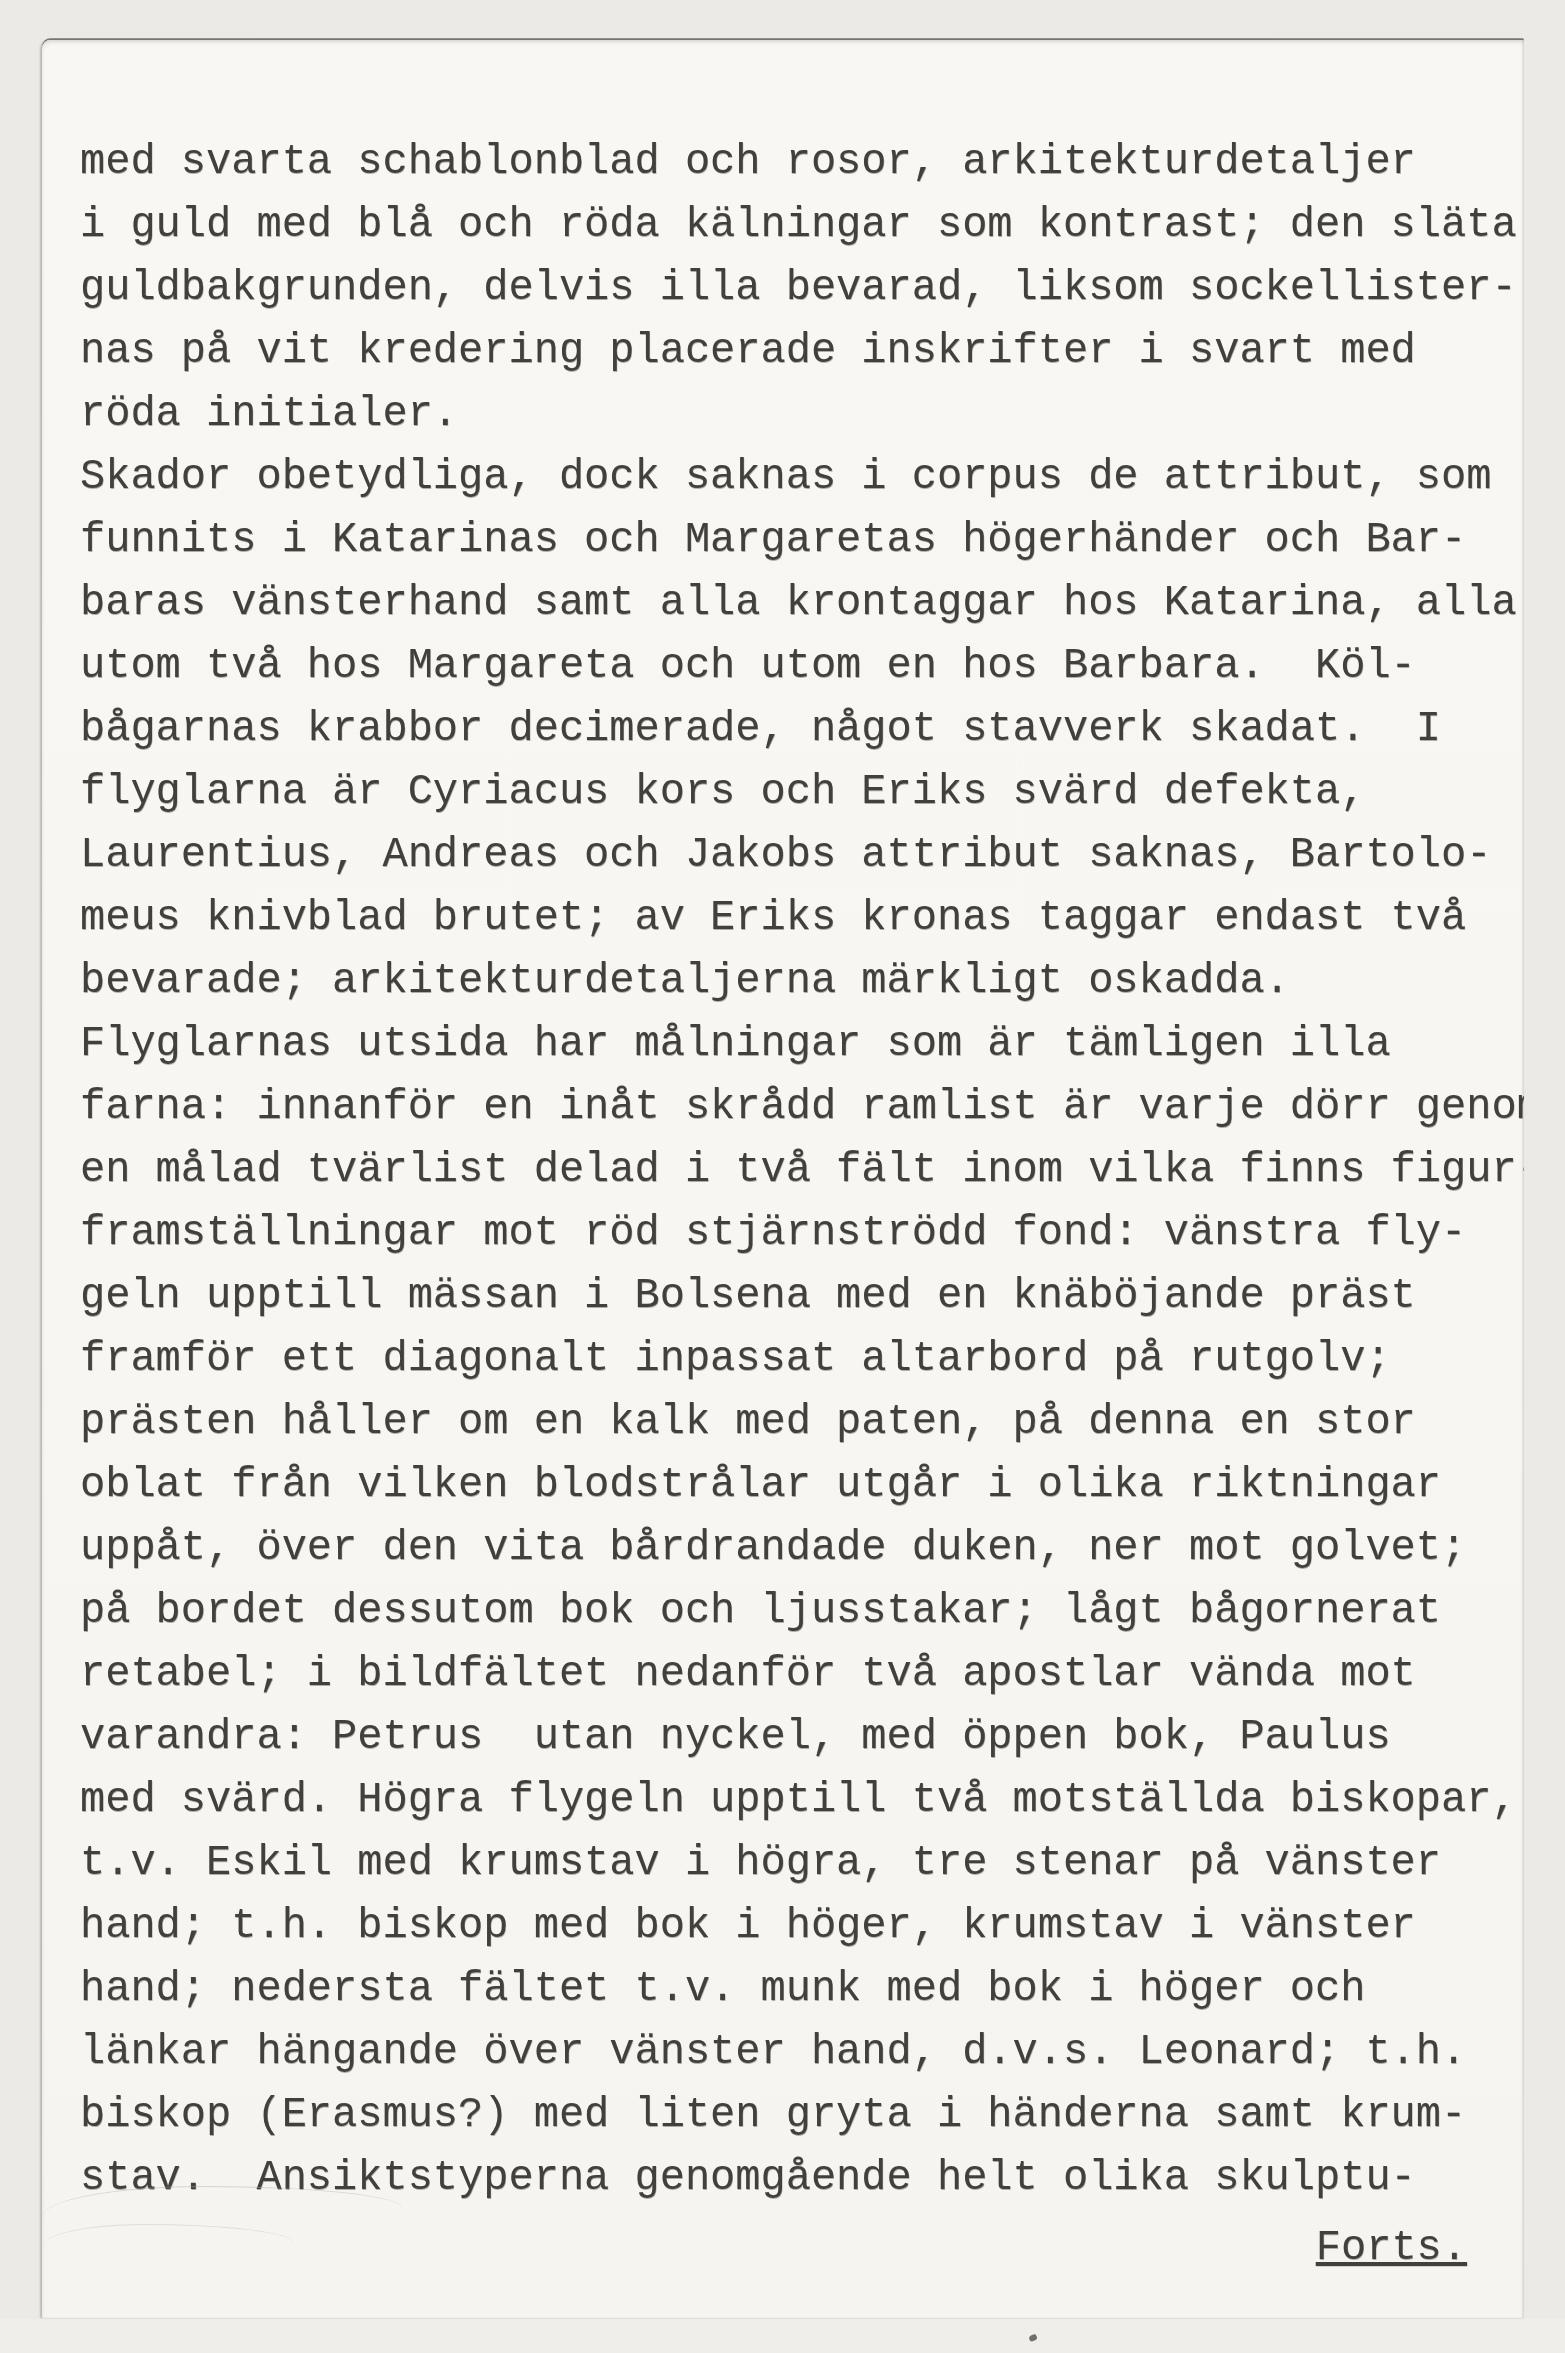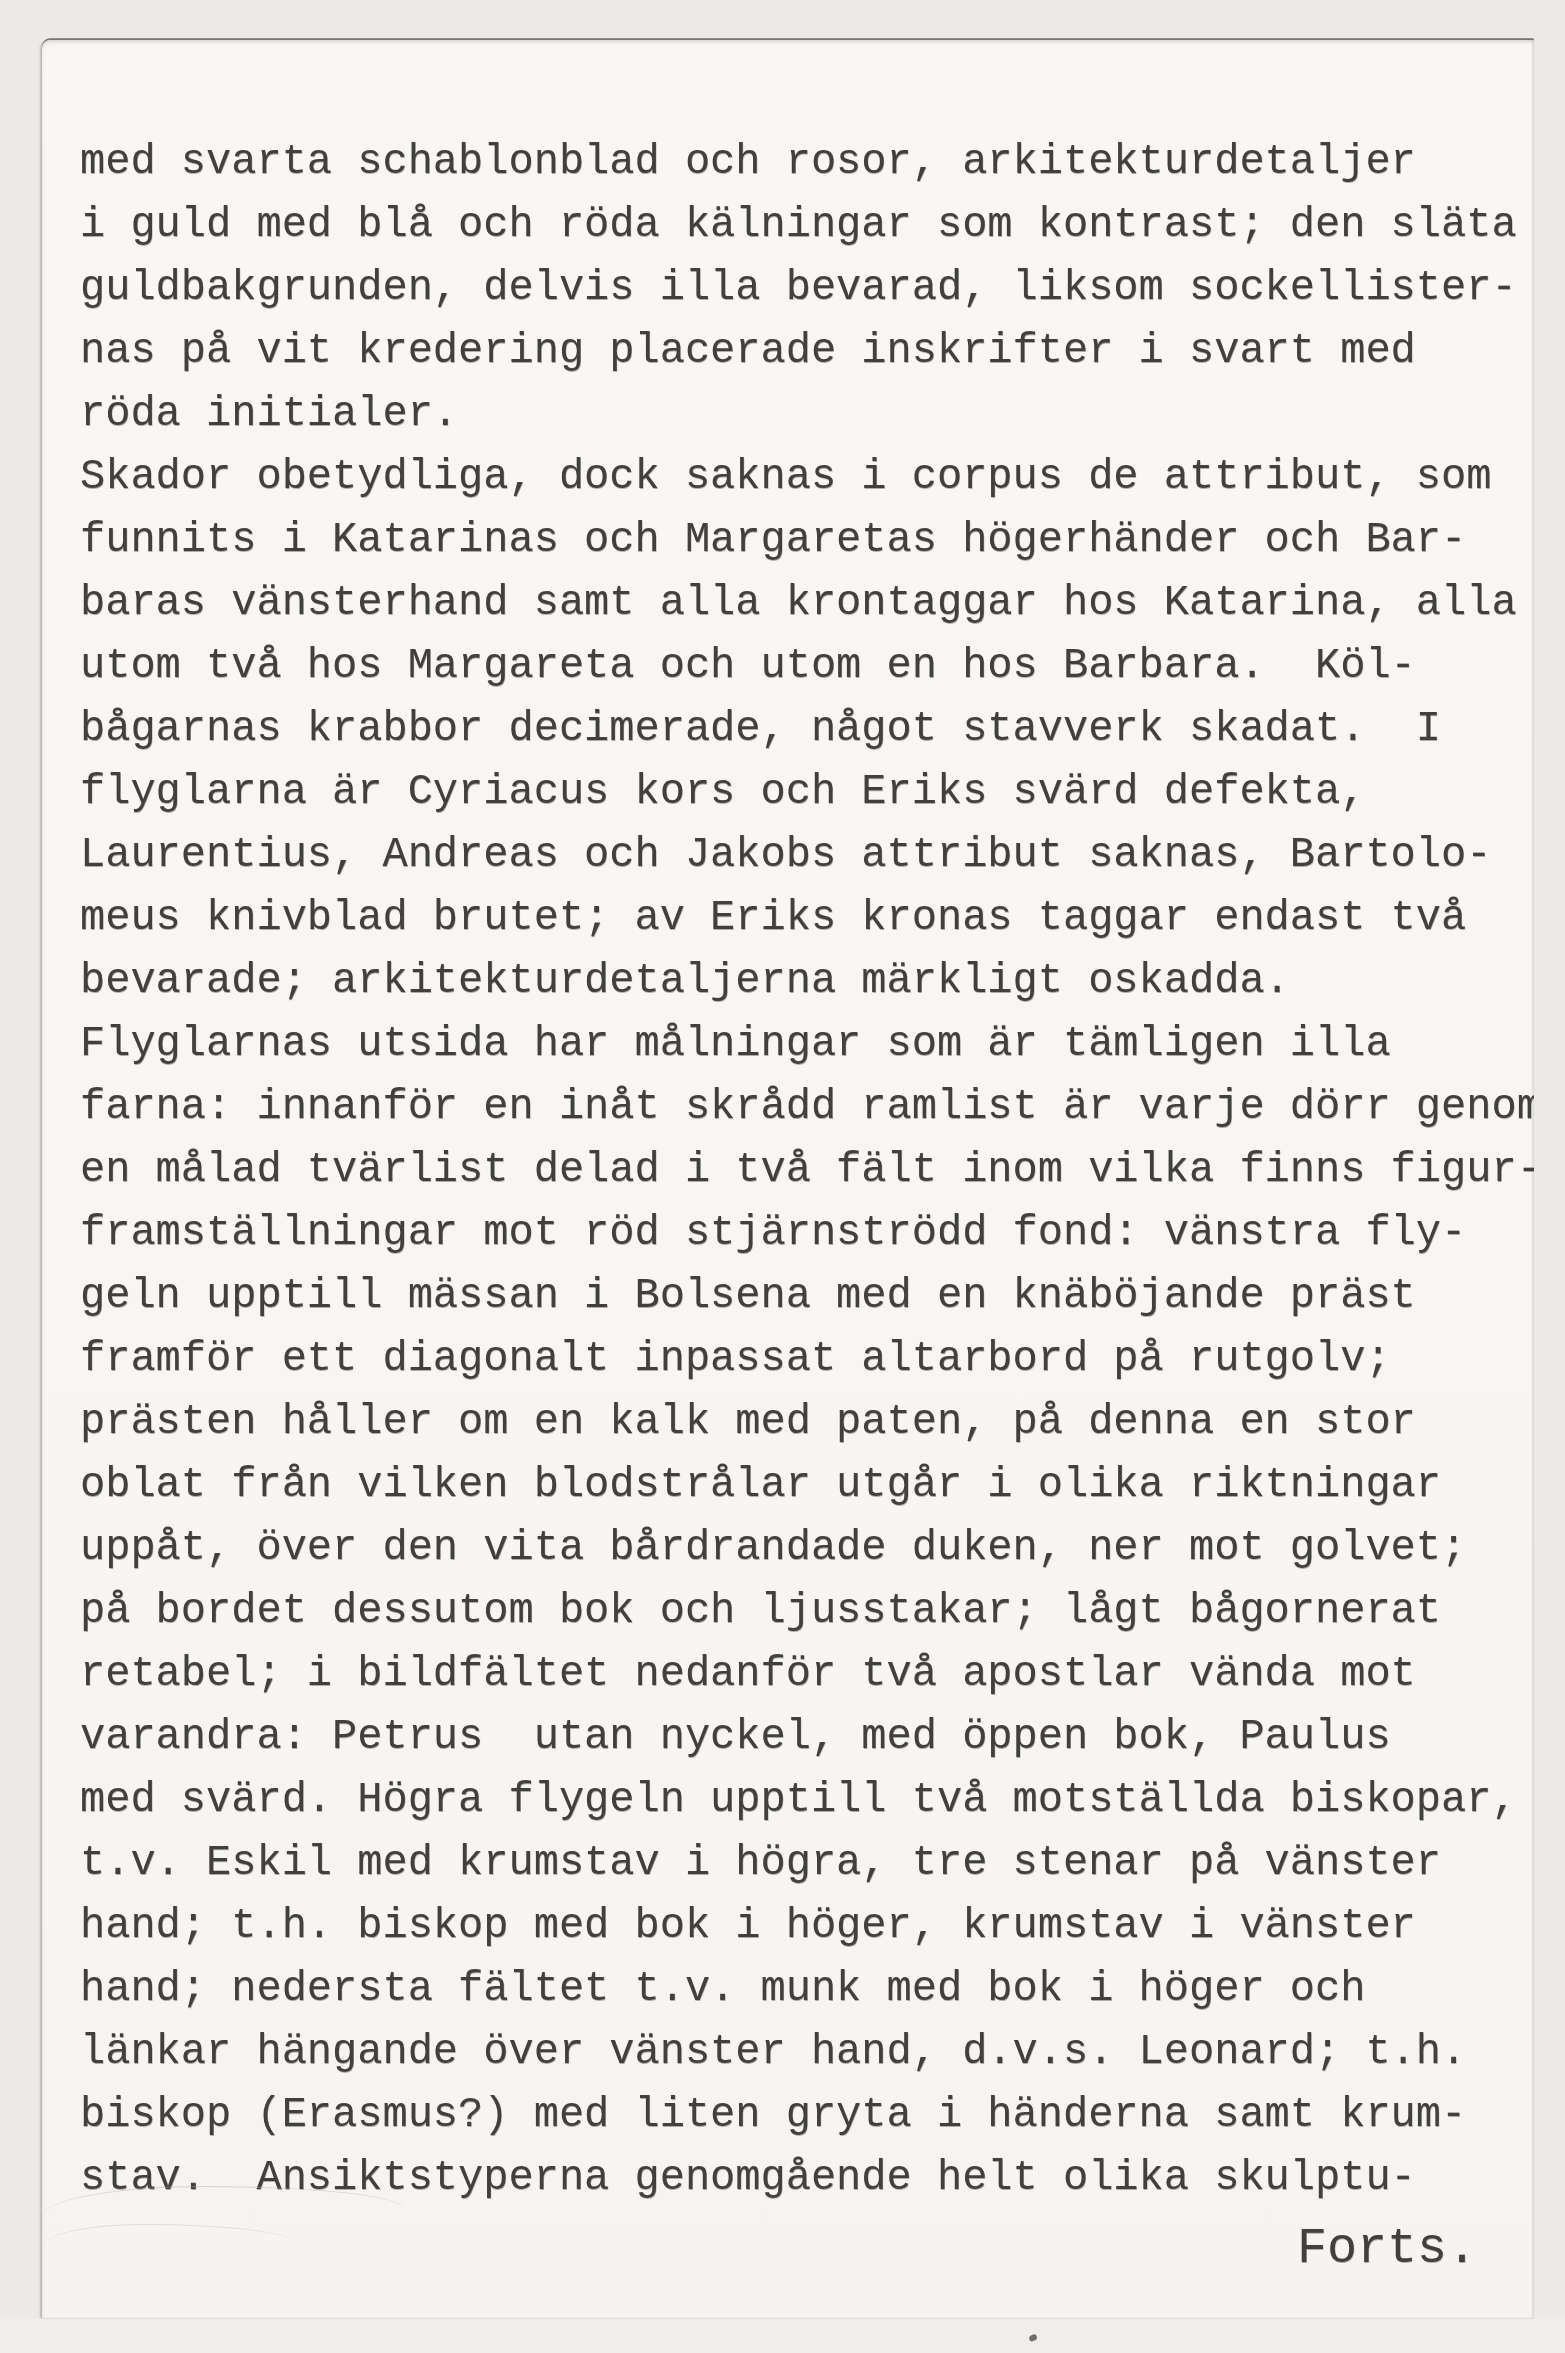--- a/index.html
+++ b/index.html
@@ -28,45 +28,45 @@
     width: 1482px;
     height: 2278px;
     background: linear-gradient(180deg, #f8f7f4 0%, #f7f6f3 55%, #f5f4f0 100%);
     border-radius: 8.4px 1.7px 0 0;
     box-shadow:
       0 -1.7px 0 0 #77756f,
       -1.7px 0 1.7px 0 rgba(150,148,143,0.55),
       inset 0 2.5px 3.4px rgba(110,108,104,0.18),
       inset -1.7px 0 1.7px rgba(190,188,183,0.35);
     overflow: hidden;
-    padding-left: 10px;
   }
   .text-block {
     position: absolute;
     left: 38px;
     top: 91px;
     width: 1500px;
     font-size: 42px;
     line-height: 63px;
     color: #42403c;
     white-space: pre;
     text-shadow: 0.5px 0.5px 0.6px rgba(66,64,60,0.40);
   }
   .line {
     height: 63px;
   }
   .footer-line {
     position: absolute;
     top: 2177px;
     right: 57px;
-    font-size: 50px;
+    font-size: 42px;
     line-height: 63px;
     color: #42403c;
     white-space: pre;
     text-shadow: 0.5px 0.5px 0.6px rgba(66,64,60,0.40);
+    text-decoration: underline;
   }
   
   .wrinkle-a {
     position: absolute;
     left: 0;
     top: 2146px;
     width: 360px;
     height: 30px;
     border-top: 1.7px solid rgba(176,173,167,0.45);
     border-radius: 45% 55% 0 0 / 100% 70% 0 0;

